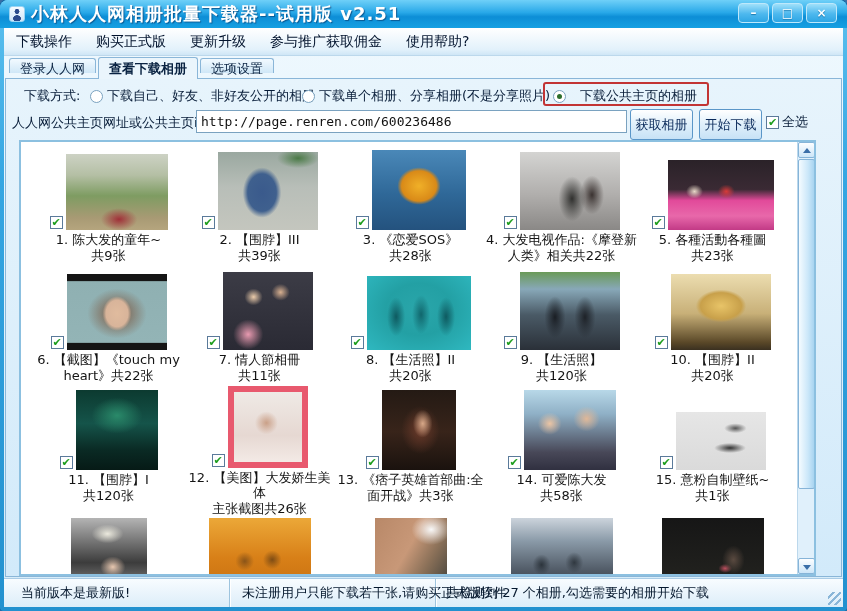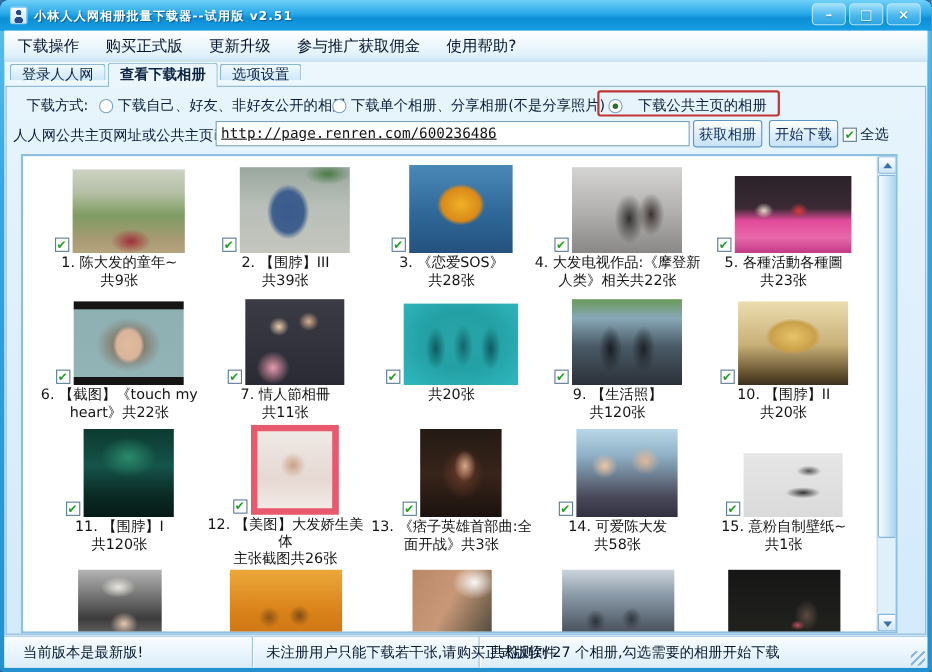--- a/index.html
+++ b/index.html
@@ -9,21 +9,21 @@
     border-radius:8px 8px 4px 4px; overflow:hidden; box-shadow:0 0 0 1px #0a6aa8; }
   
   .titlebar { position:absolute; top:0; left:0; right:0; height:28px;
     background:linear-gradient(180deg,#6fd0f8 0%,#28a8e8 45%,#0d8ed6 60%,#16a0e2 100%);
     display:flex; align-items:center; }
   .app-icon { width:16px; height:16px; margin:0 6px 0 9px; border-radius:3px;
     background:radial-gradient(circle 4px at 50% 32%, #2a4a8c 0 60%, transparent 65%),
                radial-gradient(ellipse 6px 5px at 50% 82%, #2a4a8c 0 60%, transparent 70%),
                linear-gradient(180deg,#f6fbff,#cfe6f8);
     border:1px solid #9ad4f4; }
-  .title-text { color:#ffffff; font-size:11px; font-weight:bold; letter-spacing:1px;
+  .title-text { color:#ffffff; font-size:18px; font-weight:bold; letter-spacing:1px;
     text-shadow:1px 1px 1px #0a5a94;text-align:right; }
   .win-buttons { position:absolute; right:10px; top:3px; display:flex; gap:3px; }
   .win-btn { width:31px; height:20px; border-radius:4px; border:1px solid #bde8fb;
     background:linear-gradient(180deg,#9fe0fa 0%,#4db8ee 55%,#2ea6e4 100%);
     color:#fff; font-size:12px; font-weight:bold; text-align:center; line-height:18px;
     text-shadow:0 1px 1px #1a7ab0; cursor:pointer; }
   
   .client { position:absolute; top:28px; left:4px; right:4px; bottom:4px;
     background:linear-gradient(180deg,#eef8fe 0%,#d6ecf9 100%); }
   .menubar { position:absolute; top:0; left:0; right:0; height:28px;
@@ -50,22 +50,22 @@
   .radio-circle.sel::after { content:""; position:absolute; left:3px; top:3px; width:5px; height:5px;
     border-radius:50%; background:#2c6e2c; }
   .red-box { position:absolute; left:537px; top:0; width:166px; height:24px;
     border:2px solid #c23434; border-radius:3px; }
   .red-box .radio-opt { left:8px; top:3px;gap:14px; }
   
   .url-row { position:absolute; top:29px; left:0; right:0; height:26px; font-size:13px; color:#071c38; }
   .url-label { position:absolute; left:6px; top:6px; }
   .url-input { position:absolute; left:190px; top:2px; width:431px; height:23px;
     border:1px solid #7aa2c0; background:#fff; padding:0 4px;
-    font-family:"DejaVu Sans Mono",monospace; font-size:13px; color:#111;text-decoration:underline; }
-  .cmd-btn { position:absolute; top:1px; width:63px; height:25px; border:1px solid #5a96c8;
+    font-family:"DejaVu Sans Mono",monospace; font-size:13px; color:#111; }
+  .cmd-btn { position:absolute; top:1px; width:63px; height:31px; border:1px solid #5a96c8;
     border-radius:3px; background:linear-gradient(180deg,#ffffff 0%,#e2f1fb 45%,#c7e2f6 100%);
     font-size:13px; color:#0a2a5a; cursor:pointer; font-family:"DejaVu Sans",sans-serif; }
   .btn-fetch { left:624px; } .btn-start { left:693px; }
   .selall { position:absolute; left:760px; top:5px; display:flex; align-items:center; gap:3px; cursor:pointer; }
   .checkbox { width:13px; height:13px; background:#fff; border:1px solid #5a7a9a; flex:none;
     font-size:11px; line-height:12px; text-align:center; color:#1f9e1f; font-weight:bold; }
   
   .album-panel { position:absolute; left:13px; top:61px; width:797px; height:436px;
     background:#ffffff; border:2px solid #8cc0e0; overflow:hidden; }
   .album-grid { position:absolute; left:0; top:0; right:17px; bottom:0; overflow:hidden;
@@ -215,20 +215,21 @@
                 <div class="thumb" style="width:90px;height:78px;background:radial-gradient(ellipse 20px 20px at 28% 80%, #e89ab0 0%, rgba(232,154,176,0) 75%), radial-gradient(ellipse 13px 12px at 34% 32%, #ecccab 0%, rgba(236,204,171,0) 70%), radial-gradient(ellipse 13px 12px at 64% 26%, #d8b090 0%, rgba(216,176,144,0) 70%), linear-gradient(180deg,#3c3c46 0%,#2a2a34 100%);"></div>
               </div>
               <div class="cap">7. 情人節相冊</div>
               <div class="cap">共11张</div>
             </div>
             <div class="cell">
               <div class="thumb-row">
                 <span class="checkbox">✔</span>
                 <div class="thumb" style="width:104px;height:74px;background:radial-gradient(ellipse 12px 26px at 28% 55%, #0e5a60 0%, rgba(14,90,96,0) 75%), radial-gradient(ellipse 12px 26px at 52% 52%, #10666c 0%, rgba(16,102,108,0) 75%), radial-gradient(ellipse 12px 26px at 76% 55%, #0e5a60 0%, rgba(14,90,96,0) 75%), radial-gradient(ellipse at 50% 45%, #2aa6aa 0%, #23a0a4 45%, #2fb8c0 100%);"></div>
               </div>
+              <div class="cap">8. 【生活照】II</div>
               <div class="cap">共20张</div>
             </div>
             <div class="cell">
               <div class="thumb-row">
                 <span class="checkbox">✔</span>
                 <div class="thumb" style="width:100px;height:78px;background:radial-gradient(ellipse 14px 28px at 35% 58%, #1a1e24 0%, rgba(26,30,36,0) 75%), radial-gradient(ellipse 14px 28px at 65% 58%, #1e2228 0%, rgba(30,34,40,0) 75%), linear-gradient(180deg,#6a9a58 0%,#88a8b8 22%,#4a5a66 55%,#2a3038 100%);"></div>
               </div>
               <div class="cap">9. 【生活照】</div>
               <div class="cap">共120张</div>
             </div>

